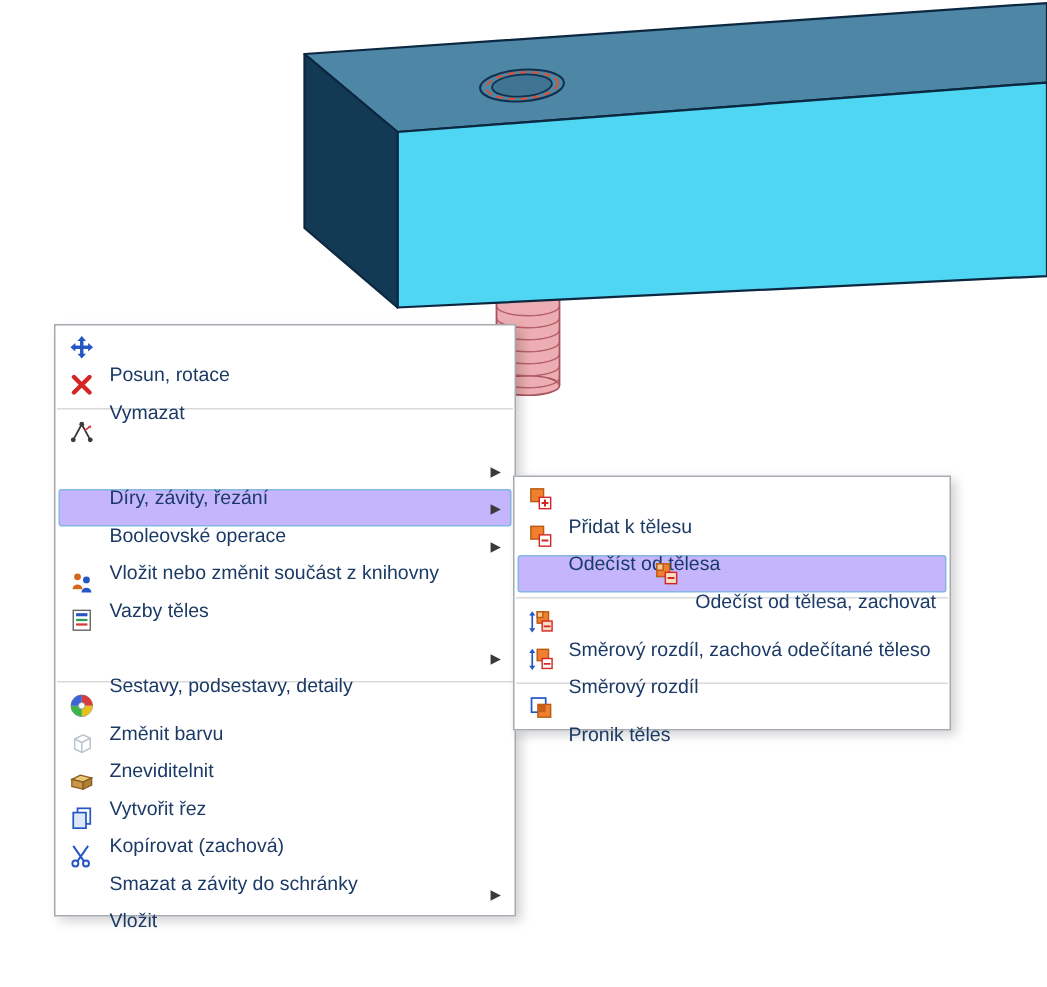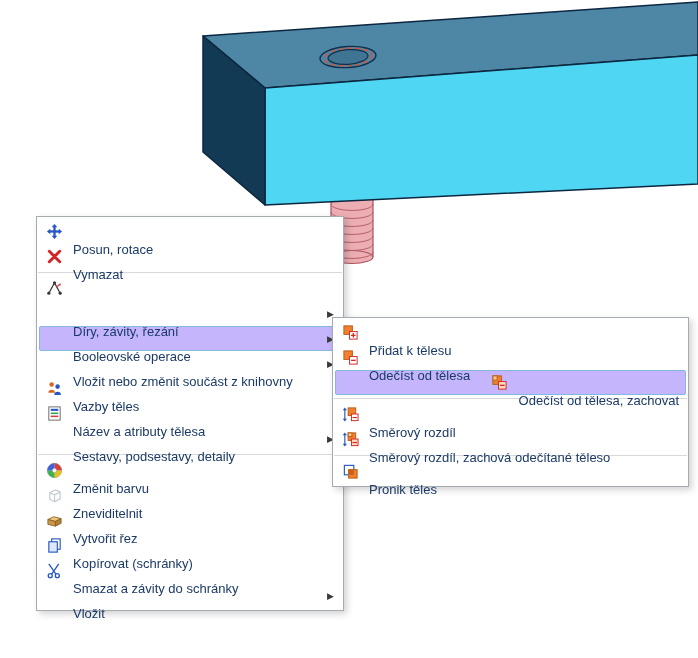--- a/index.html
+++ b/index.html
@@ -8,21 +8,21 @@
     position:relative; overflow:hidden; background:#ffffff;
     font-family:"Liberation Sans", sans-serif;
   }
   .scene { position:absolute; left:0; top:0; width:698px; height:658px; z-index:0; }
   .menu {
     position:absolute; background:#ffffff;
     border:1px solid #a6abb1; box-shadow:3px 3px 7px rgba(0,0,0,0.18);
     padding:2px 0;
   }
   #main-menu  { left:36px;  top:216px; width:308px; z-index:10; }
-  #bool-submenu { left:332px; top:317px; width:357px; z-index:20; }
+  #bool-submenu { left:342px; top:317px; width:292px; z-index:20; }
   .mi {
     height:25px; display:flex; align-items:center;
     padding:0 6px 0 4px; margin:0 2px;
     border:1px solid transparent; border-radius:2px; cursor:default;
   }
   .mi.hl { background:#c4b5fd; border-color:#84b7e2;justify-content:flex-end; }
   .ic { width:20px; height:18px; flex:0 0 20px; margin-right:9px;
         display:flex; align-items:center; justify-content:center; }
   .ic svg { width:17px; height:17px; display:block; }
   .lbl { font-size:13px; color:#1b3a66; white-space:nowrap;margin-top:36px; }
@@ -136,21 +136,20 @@
 
   <div class="mi">
     <span class="ic">
       <svg viewBox="0 0 18 18">
           <rect x="3" y="2" width="12" height="14" fill="#ffffff" stroke="#666" stroke-width="1"></rect>
           <rect x="5" y="4" width="8" height="2.2" fill="#2456c4"></rect>
           <rect x="5" y="8" width="8" height="1.6" fill="#2aa052"></rect>
           <rect x="5" y="11.2" width="8" height="1.6" fill="#d43b3b"></rect>
         </svg>
     </span>
-    <span class="lbl">Název a atributy tělesa</span>
   </div>
 
   <div class="mi">
     <span class="ic"></span>
     <span class="lbl">Sestavy, podsestavy, detaily</span>
     <span class="arrow">▶</span>
   </div>
 
   <div class="sep"></div>
 
@@ -190,21 +189,21 @@
     <span class="lbl">Vytvořit řez</span>
   </div>
 
   <div class="mi">
     <span class="ic">
       <svg viewBox="0 0 18 18">
           <rect x="6" y="2" width="9" height="11" fill="#ffffff" stroke="#2456c4" stroke-width="1.2"></rect>
           <rect x="3" y="5" width="9" height="11" fill="#dce8fa" stroke="#2456c4" stroke-width="1.2"></rect>
         </svg>
     </span>
-    <span class="lbl">Kopírovat (schránky)</span>
+    <span class="lbl">Kopírovat (zachová)</span>
   </div>
 
   <div class="mi">
     <span class="ic">
       <svg viewBox="0 0 18 18" fill="none" stroke="#2456c4" stroke-width="1.4">
           <circle cx="4.5" cy="14.5" r="2.1"></circle>
           <circle cx="12" cy="14.5" r="2.1"></circle>
           <path d="M6 12.8 13.5 2 M10.5 12.8 3 2"></path>
         </svg>
     </span>
@@ -250,54 +249,54 @@
           <rect x="2" y="2" width="4.5" height="4.5" fill="#f8c890" stroke="#b85a10"></rect>
           <rect x="8" y="8" width="8" height="8" fill="#f8ddc0" stroke="#d42525"></rect>
           <path d="M9.6 12 H14.4" stroke="#d42525" stroke-width="1.4" fill="none"></path>
         </svg>
     </span>
     <span class="lbl">Odečíst od tělesa, zachovat</span>
   </div>
 
   <div class="sep"></div>
 
-
-  <div class="mi">
-    <span class="ic">
-      <svg viewBox="0 0 18 18">
-          <g fill="#2456c4">
-            <polygon points="3,1.5 5.2,4.5 0.8,4.5"></polygon>
-            <polygon points="3,16.5 5.2,13.5 0.8,13.5"></polygon>
-            <rect x="2.4" y="4" width="1.2" height="10"></rect>
-          </g>
-          <rect x="6.5" y="2" width="8" height="8" fill="#f08030" stroke="#b85a10"></rect>
-          <rect x="10" y="8.5" width="7" height="7" fill="#ffffff" stroke="#d42525"></rect>
-          <path d="M11.1 12.2 H15.9" stroke="#d42525" stroke-width="1.2" fill="none"></path>
-        </svg>
-    </span>
-    <span class="lbl">Směrový rozdíl</span>
-  </div>
 
   <div class="mi">
     <span class="ic">
       <svg viewBox="0 0 18 18">
           <g fill="#2456c4">
             <polygon points="3,1.5 5.2,4.5 0.8,4.5"></polygon>
             <polygon points="3,16.5 5.2,13.5 0.8,13.5"></polygon>
             <rect x="2.4" y="4" width="1.2" height="10"></rect>
           </g>
           <rect x="6.5" y="2" width="8" height="8" fill="#f08030" stroke="#b85a10"></rect>
           <rect x="6.5" y="2" width="4" height="4" fill="#f8c890" stroke="#b85a10"></rect>
           <rect x="10" y="8.5" width="7" height="7" fill="#f8ddc0" stroke="#d42525"></rect>
           <path d="M11.1 12.2 H15.9" stroke="#d42525" stroke-width="1.2" fill="none"></path>
         </svg>
     </span>
     <span class="lbl">Směrový rozdíl, zachová odečítané těleso</span>
   </div>
 
+  <div class="mi">
+    <span class="ic">
+      <svg viewBox="0 0 18 18">
+          <g fill="#2456c4">
+            <polygon points="3,1.5 5.2,4.5 0.8,4.5"></polygon>
+            <polygon points="3,16.5 5.2,13.5 0.8,13.5"></polygon>
+            <rect x="2.4" y="4" width="1.2" height="10"></rect>
+          </g>
+          <rect x="6.5" y="2" width="8" height="8" fill="#f08030" stroke="#b85a10"></rect>
+          <rect x="10" y="8.5" width="7" height="7" fill="#ffffff" stroke="#d42525"></rect>
+          <path d="M11.1 12.2 H15.9" stroke="#d42525" stroke-width="1.2" fill="none"></path>
+        </svg>
+    </span>
+    <span class="lbl">Směrový rozdíl</span>
+  </div>
+
   <div class="sep"></div>
 
   <div class="mi">
     <span class="ic">
       <svg viewBox="0 0 18 18">
           <rect x="2.5" y="2.5" width="10" height="10" fill="#ffffff" stroke="#2456c4" stroke-width="1.2"></rect>
           <rect x="7" y="7" width="9" height="9" fill="#f08030" stroke="#b85a10"></rect>
           <rect x="7" y="7" width="5.5" height="5.5" fill="#c8601c"></rect>
         </svg>
     </span>

